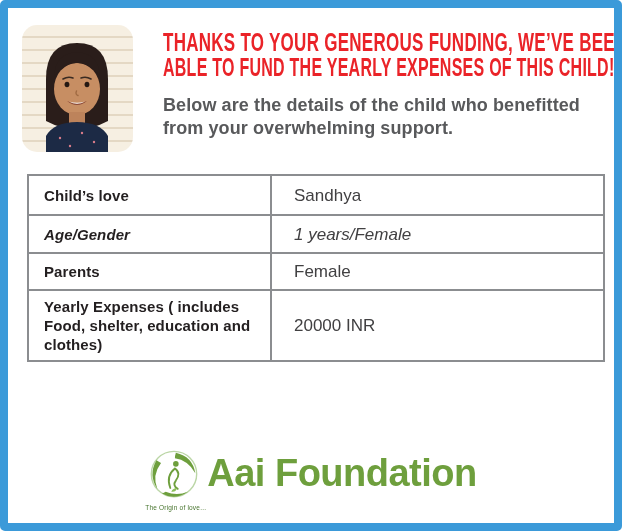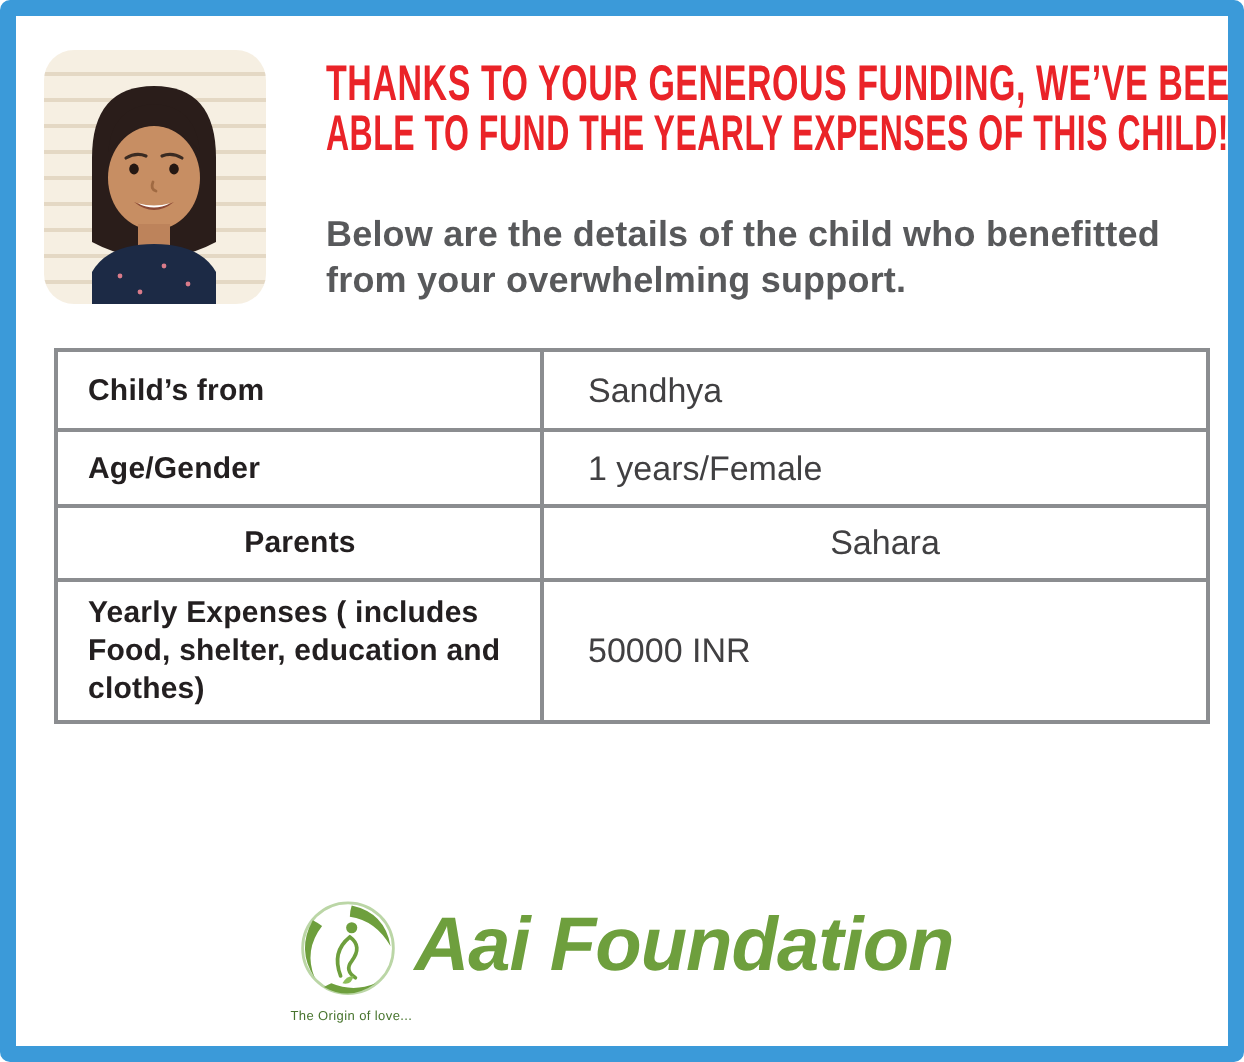--- a/index.html
+++ b/index.html
@@ -30,21 +30,21 @@
   .headline { color:#EA2328; }
   .hl {
     display:block; white-space:nowrap;
     font-weight:700; font-size:25px; line-height:25px;
     letter-spacing:0.4px;
     transform-origin:0 50%;
   }
   .hl1 { transform:scaleX(0.68); }
   .hl2 { transform:scaleX(0.64); }
   .subtitle {
-    margin-top:26px; width:458px;
+    margin-top:14px; width:458px;
     color:#58595B; font-weight:700;
     font-size:18px; line-height:23px;
     letter-spacing:0.1px;
   }
 
   
   table.details {
     position:absolute; left:19px; top:166px;
     width:578px; border-collapse:collapse;
     table-layout:fixed;
@@ -59,37 +59,37 @@
     padding:6px 14px 6px 15px;
     font-weight:700; font-size:15px; line-height:19px;
     color:#231F20; letter-spacing:0.1px;
   }
   .details td.val {
     padding:6px 12px 6px 22px;
     font-size:17px; line-height:23px;
     color:#414042;
   }
   .details tr.r1 td { height:40px; }
-  .details tr.r2 td { height:38px; }
-  .details tr.r3 td { height:37px;text-align:center; }
+  .details tr.r2 td { height:38px;font-style:italic; }
+  .details tr.r3 td { height:37px; }
   .details tr.r4 td { height:60px; }
   .details tr.r5 td { height:62px; }
 
   
   .logo {
     position:absolute; left:0; right:0; top:442px;
     display:flex; justify-content:center; align-items:flex-start;
   }
   .logo-icon-wrap { width:58px; text-align:center; }
   .logo-tagline {
     font-size:6.5px; line-height:7px; color:#47742D;
     white-space:nowrap; letter-spacing:0.2px;
   }
   .logo-text {
-    font-weight:700; font-style:italic;
+    font-weight:700; 
     font-size:38px; line-height:46px;
     color:#6E9F3D; letter-spacing:-0.5px;
     margin-left:4px;
   }
 </style>
 </head>
 <body>
 
 <div class="card">
 
@@ -127,34 +127,34 @@
     <div class="headline">
       <span class="hl hl1">THANKS TO YOUR GENEROUS FUNDING, WE’VE BEEN</span>
       <span class="hl hl2">ABLE TO FUND THE YEARLY EXPENSES OF THIS CHILD!</span>
     </div>
     <div class="subtitle">Below are the details of the child who benefitted from your overwhelming support.</div>
   </div>
 
   <table class="details">
     <tbody>
       <tr class="r1">
-        <td class="lbl">Child’s from</td>
+        <td class="lbl">Child’s love</td>
         <td class="val">Sandhya</td>
       </tr>
       <tr class="r2">
         <td class="lbl">Age/Gender</td>
         <td class="val">1 years/Female</td>
       </tr>
       <tr class="r3">
         <td class="lbl">Parents</td>
-        <td class="val">Sahara</td>
+        <td class="val">Female</td>
       </tr>
       <tr class="r5">
         <td class="lbl">Yearly Expenses ( includes Food, shelter, education and clothes)</td>
-        <td class="val">50000 INR</td>
+        <td class="val">20000 INR</td>
       </tr>
     </tbody>
   </table>
 
   <div class="logo">
     <div class="logo-icon-wrap">
       <svg width="52" height="50" viewBox="0 0 56 54">
         <circle cx="28" cy="26" r="24.5" fill="#ffffff" stroke="#BBD6A6" stroke-width="1.5"></circle>
         <path d="M30,3 Q48,7 51,25 Q43,11 29,9 Q29,6 30,3 Z" fill="#6E9F3D"></path>
         <path d="M9,11 Q0,27 10,42 Q4,27 14,14 Q11,12 9,11 Z" fill="#6E9F3D"></path>

